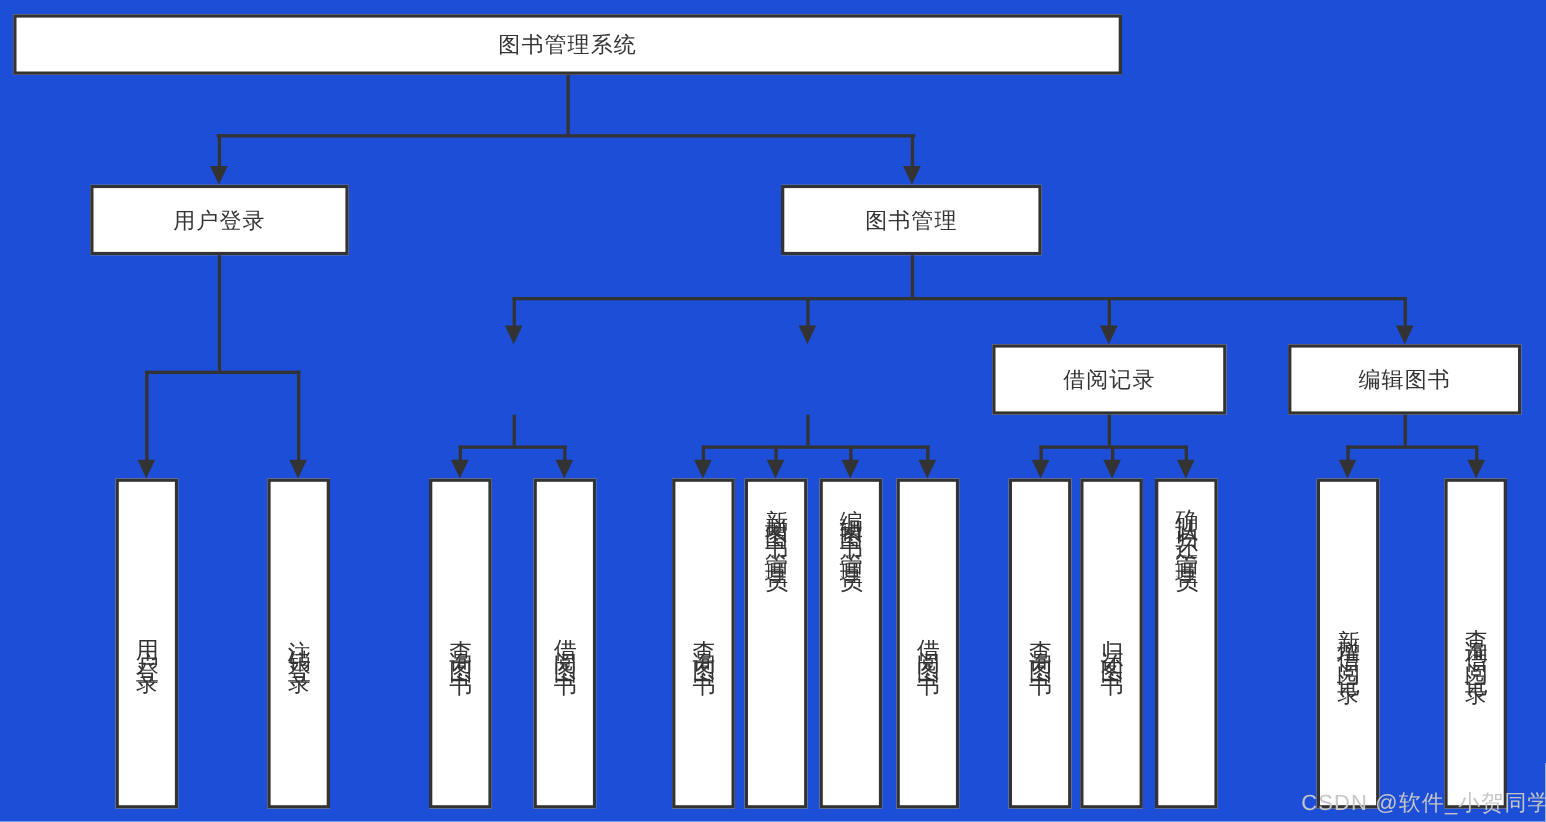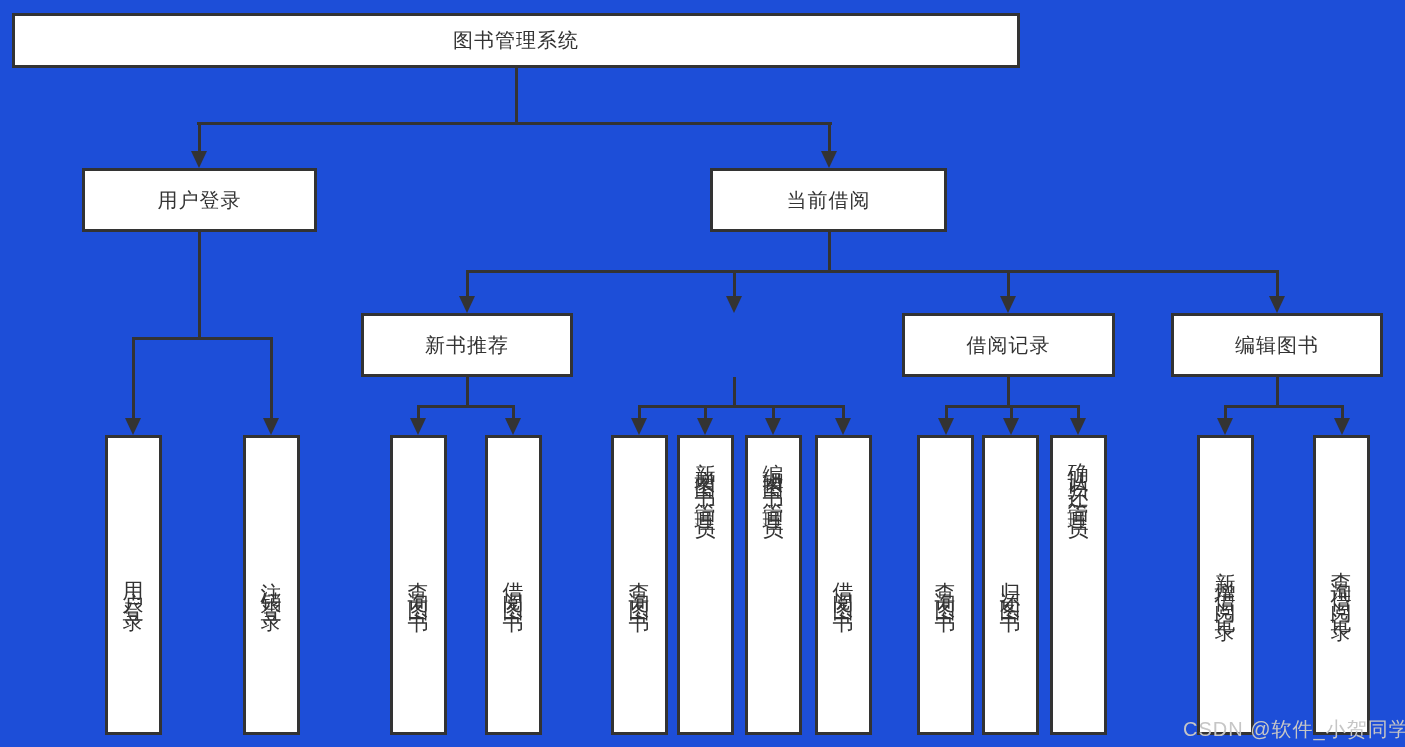--- a/index.html
+++ b/index.html
@@ -32,23 +32,22 @@
   }
 </style>
 </head>
 <body>
 
 <div class="canvas">
 
   <div class="node hnode" style="left:12px;top:13px;width:1008px;height:55px">图书管理系统</div>
 
   <div class="node hnode" style="left:82px;top:168px;width:235px;height:64px">用户登录</div>
-  <div class="node hnode" style="left:710px;top:168px;width:237px;height:64px">当前借阅</div>
+  <div class="node hnode" style="left:710px;top:168px;width:237px;height:64px">图书管理</div>
 
-  <div class="node hnode" style="left:361px;top:313px;width:212px;height:64px">新书推荐</div>
   <div class="node hnode" style="left:902px;top:313px;width:213px;height:64px">借阅记录</div>
   <div class="node hnode" style="left:1171px;top:313px;width:212px;height:64px">编辑图书</div>
 
   <div class="node leaf" style="left:105px">
     <span>用户登录</span>
     </div>
   <div class="node leaf" style="left:243px">
     <span>注销登录</span>
     </div>
 

